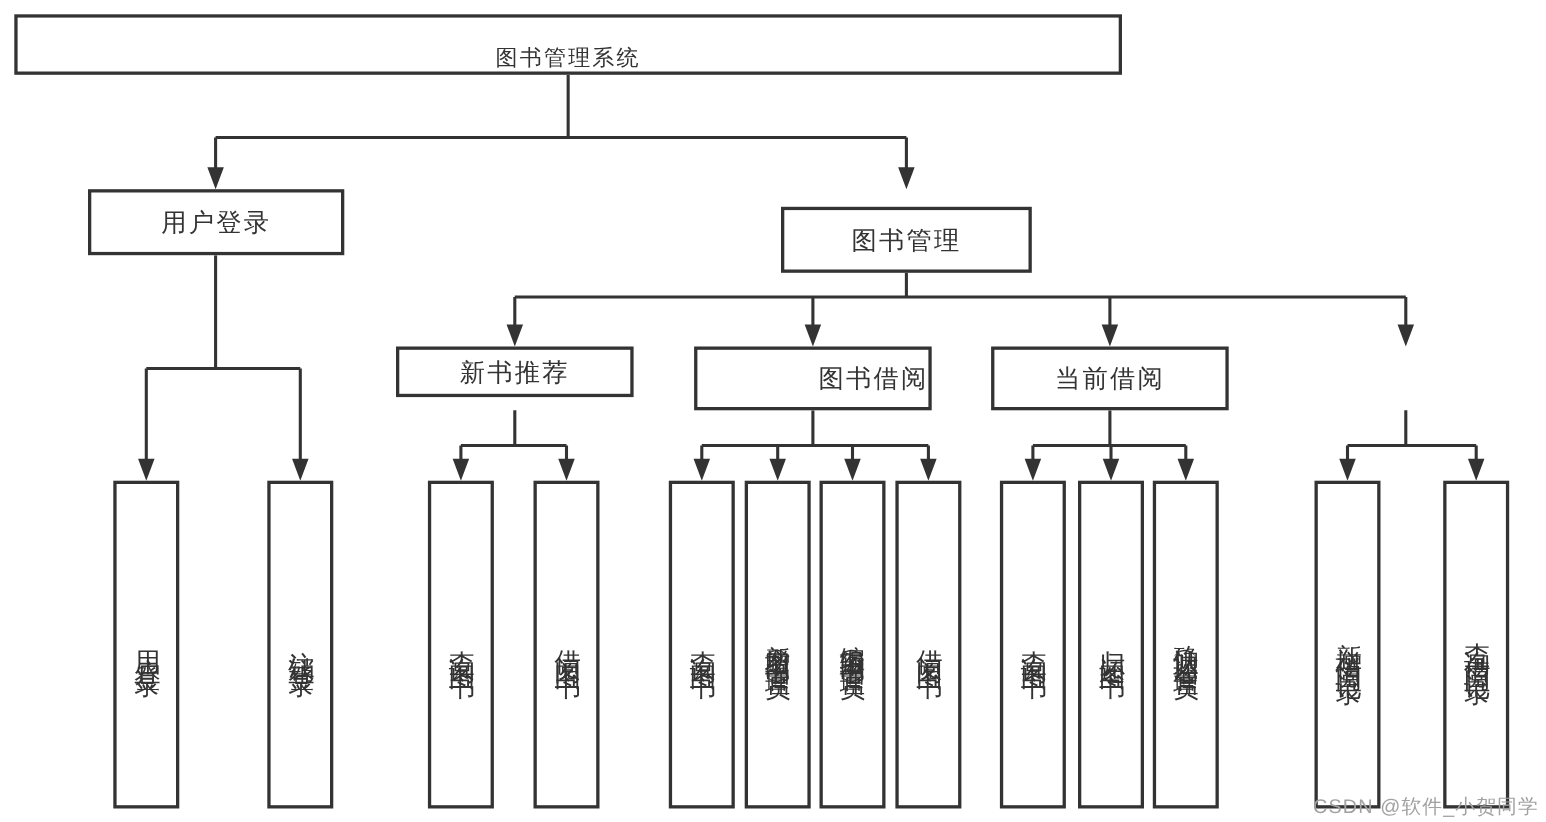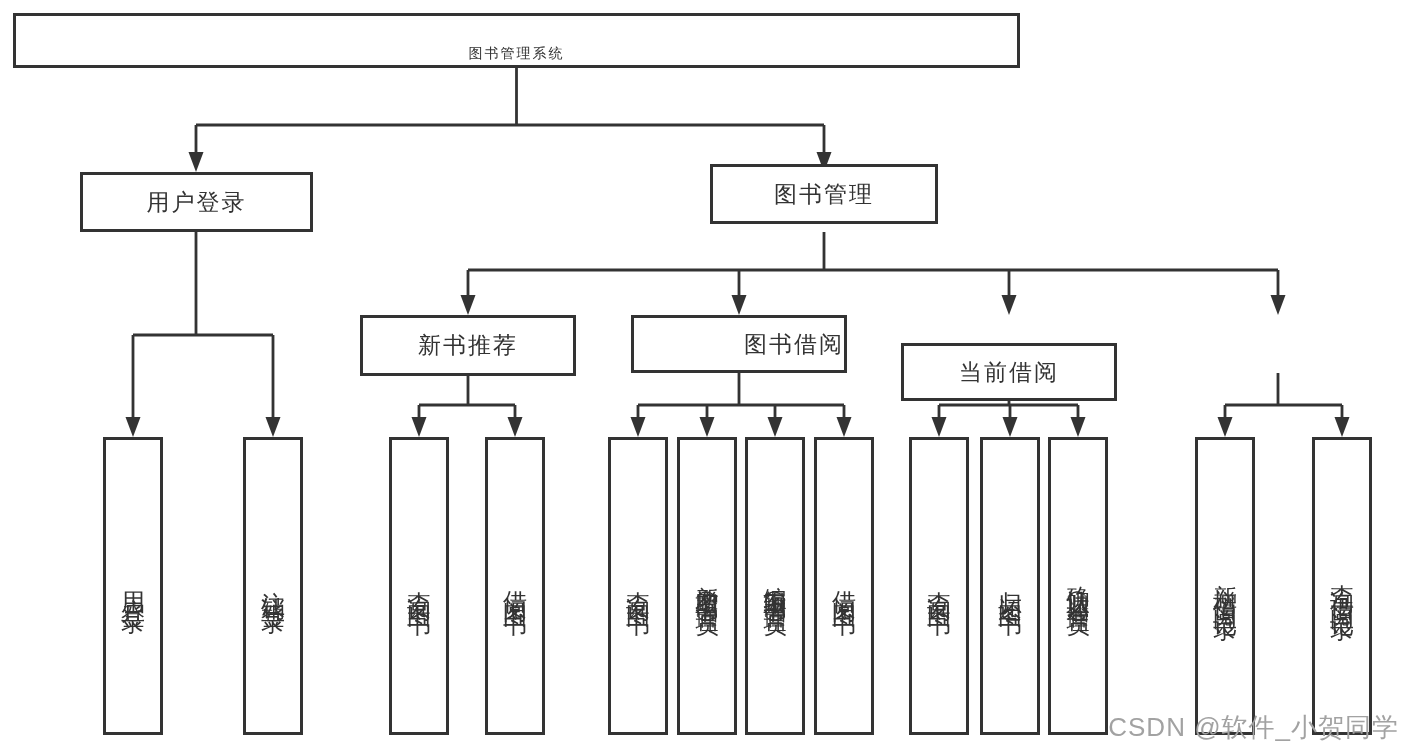--- a/index.html
+++ b/index.html
@@ -10,29 +10,29 @@
     color:var(--text,#333333);
     overflow:hidden;
   }
   svg.connectors{position:absolute;left:0;top:0;width:1405px;height:747px;}
   .box{
     position:absolute;box-sizing:border-box;background:#ffffff;
     border:3px solid var(--box-border,#333333);
     display:flex;align-items:center;justify-content:center;text-align:center;
   }
   .box .lbl{font-size:23px;letter-spacing:2px;line-height:1;}
-  .box.root .lbl{font-size:14px;margin-top:24px;}
+  .box.root .lbl{font-size:20px;margin-top:24px;}
   .vbox .lbl{
     writing-mode:vertical-rl;text-orientation:mixed;
     font-size:24px;letter-spacing:7px;line-height:1;
   }
   .vbox.long .lbl{font-size:23px;letter-spacing:4px;}
   .watermark{
     position:absolute;right:6px;bottom:2px;z-index:5;
-    font-size:26px;letter-spacing:1px;
+    font-size:18px;letter-spacing:1px;
     color:var(--watermark,#a2a2a2);
   }
 </style>
 </head>
 <body>
 
 <div class="canvas">
 
   <svg class="connectors" viewBox="0 0 1405 747" aria-hidden="true">
     <path fill="none" stroke="var(--line,#333333)" stroke-width="2.8" d="M516.5 68 V125 M196 125 H824 M196 125 V156 M824 125 V156
@@ -51,31 +51,31 @@
          M1225 437 l-7.5 -20 h15 Z M1342 437 l-7.5 -20 h15 Z"></path>
   </svg>
 
   <div class="box root" style="left:13px;top:13px;width:1007px;height:55px;">
     <span class="lbl">图书管理系统</span>
   </div>
 
   <div class="box" style="left:80px;top:172px;width:233px;height:60px;">
     <span class="lbl">用户登录</span>
   </div>
-  <div class="box" style="left:710px;top:164px;width:228px;height:60px;">
+  <div class="box" style="left:710px;top:188px;width:228px;height:60px;">
     <span class="lbl">图书管理</span>
   </div>
 
-  <div class="box" style="left:360px;top:315px;width:216px;height:61px;">
+  <div class="box" style="left:360px;top:315px;width:216px;height:46px;">
     <span class="lbl">新书推荐</span>
   </div>
   <div class="box" style="left:631px;top:315px;width:216px;height:58px;justify-content:flex-end;">
     <span class="lbl">图书借阅</span>
   </div>
-  <div class="box" style="left:901px;top:315px;width:216px;height:58px;margin-top:28px;">
+  <div class="box" style="left:901px;top:315px;width:216px;height:58px;">
     <span class="lbl">当前借阅</span>
   </div>
 
   <div class="box vbox" style="left:103px;top:437px;width:60px;height:298px;">
     <span class="lbl">用户登录</span>
   </div>
   <div class="box vbox" style="left:243px;top:437px;width:60px;height:298px;">
     <span class="lbl">注销登录</span>
   </div>
 

